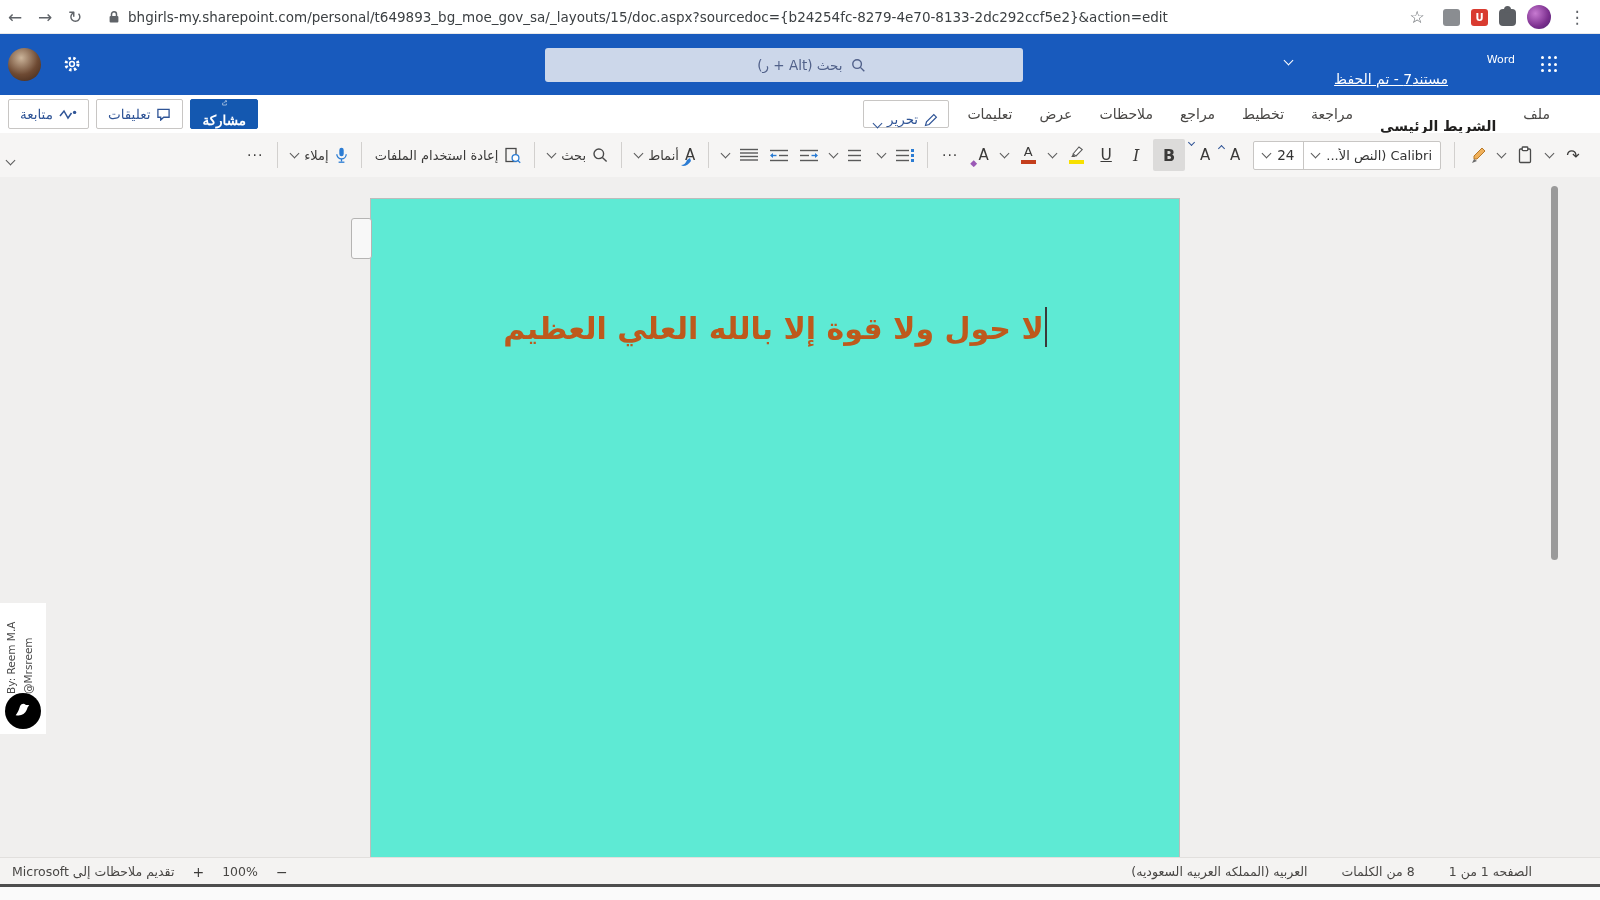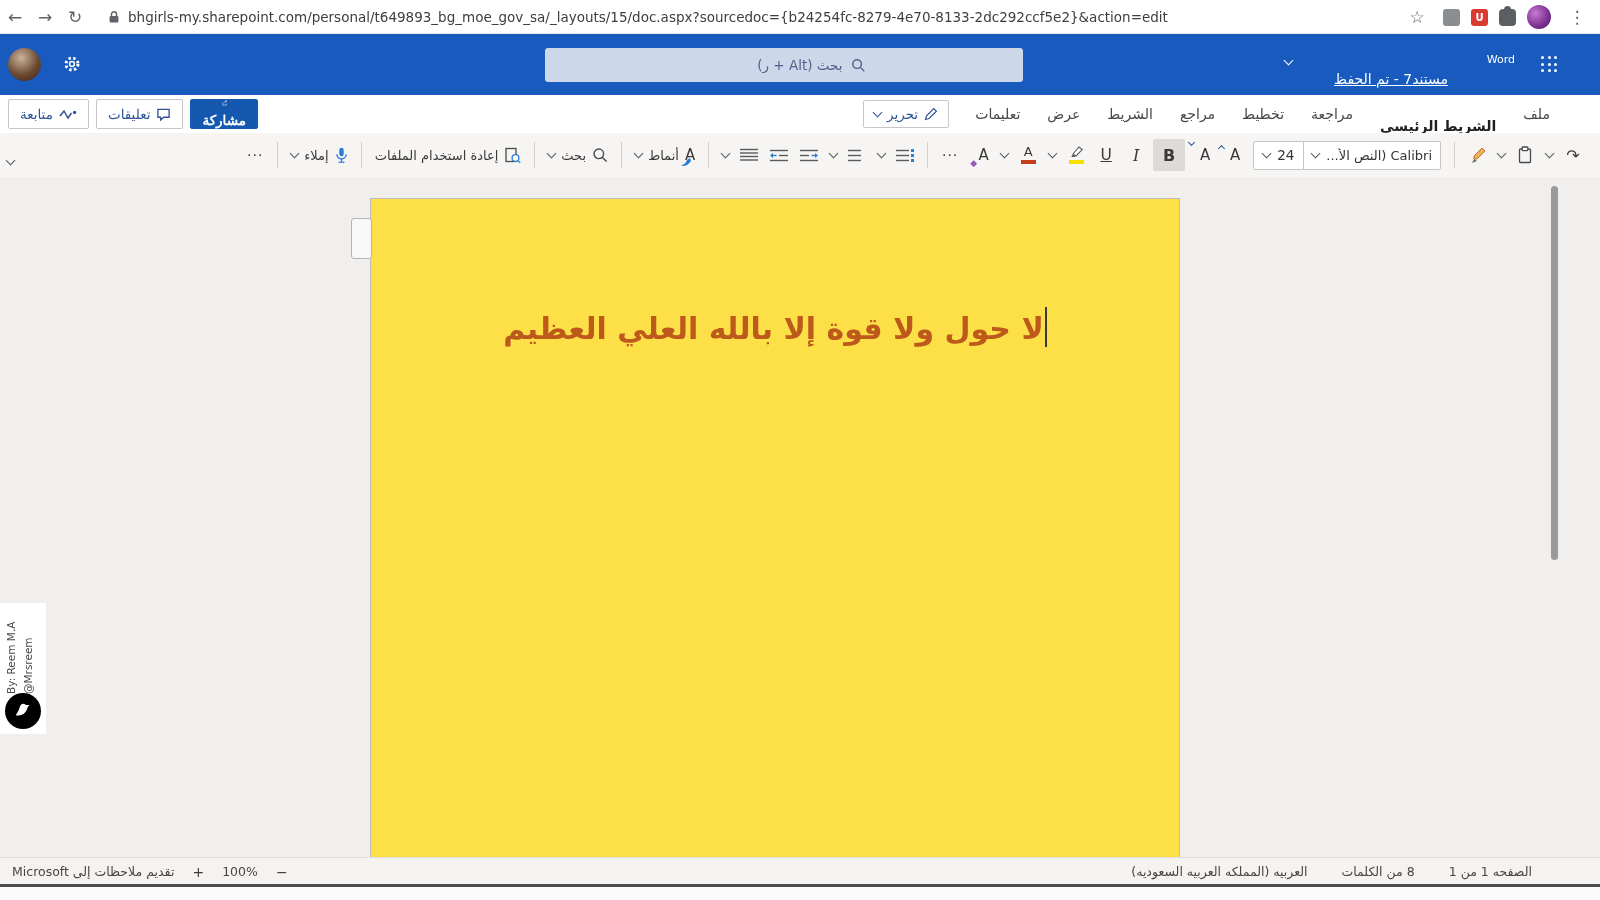--- a/index.html
+++ b/index.html
@@ -58,21 +58,21 @@
 
   
   #tabsrow { position:absolute; top:95px; left:0; width:1600px; height:38px; background:#fff; }
   #action-buttons { position:absolute; left:8px; top:4px; display:flex; gap:7px; }
   .act-btn { height:30px; padding:0 11px; border:1px solid #c8c6c4; border-radius:2px;
     background:#fff; display:flex; align-items:center; gap:6px; font-size:13.5px;
     color:#2f5496; direction:rtl; }
   #share-btn { background:#1458b0; border-color:#1458b0; color:#fff; font-weight:bold;flex-direction:column; }
   #editing-btn { position:absolute; left:863px; top:5px; height:28px; padding:0 10px;
     border:1px solid #c8c6c4; border-radius:2px; background:#fff; display:flex;
-    align-items:center; gap:6px; font-size:13.5px; color:#2f5496; direction:rtl; }
+    align-items:flex-end; gap:6px; font-size:13.5px; color:#2f5496; direction:rtl; }
   #tabs { position:absolute; right:50px; top:0; height:38px; display:flex; direction:rtl;
     gap:27px; align-items:center; font-size:14px; color:#484644; }
   .tab { position:relative; height:38px; display:flex; align-items:center; cursor:default;
     white-space:nowrap; }
   .tab.active { font-weight:bold; color:#201f1e;margin-top:24px; }
   .tab.active::after { content:""; position:absolute; bottom:5px; right:-2px; left:-2px;
     height:3px; background:#2061b5; border-radius:2px; }
 
   
   #toolbar { position:absolute; top:133px; left:0; width:1600px; height:44px;
@@ -104,21 +104,21 @@
   .diamond { color:#9b59b6; font-size:9px; position:absolute; bottom:3px; left:3px; }
   .tb-label { font-size:13px; color:#3b3a39; white-space:nowrap; direction:rtl; }
   .grpbtn { display:flex; direction:rtl; align-items:center; gap:6px; height:32px;
     padding:0 4px; border-radius:2px; flex:none; }
   #ribbon-collapse { position:absolute; left:7px; top:160px; }
 
   
   #canvas { position:absolute; top:177px; left:0; width:1600px; height:680px;
     background:#f0efee; }
   #page { position:absolute; left:370px; top:21px; width:810px; height:660px;
-    background:#fde047; border:1px solid #bdbcbb; }
+    background:#5eead4; border:1px solid #bdbcbb; }
   #page-tab { position:absolute; left:-20px; top:19px; width:21px; height:41px;
     background:#f8f8f8; border:1px solid #b5b4b3; border-radius:3px; }
   #doc-paragraph { margin-top:108px; text-align:center; direction:rtl; font-size:30px;
     font-weight:bold; color:#be591c; }
   #text-cursor { display:inline-block; width:2px; height:40px; background:#3a3a3a;
     vertical-align:-8px; margin-left:1px; }
 
   
   #watermark { position:absolute; left:0; top:426px; width:46px; height:131px;
     background:#fff; }
@@ -232,21 +232,21 @@
     <span>تحرير</span>
     <span class="chv blue"></span>
   </button>
 
   <div id="tabs">
     <span class="tab">ملف</span>
     <span class="tab active">الشريط الرئيسي</span>
     <span class="tab">مراجعة</span>
     <span class="tab">تخطيط</span>
     <span class="tab">مراجع</span>
-    <span class="tab">الشريط</span>
+    <span class="tab">ملاحظات</span>
     <span class="tab">عرض</span>
     <span class="tab">تعليمات</span>
   </div>
 </div>
 
 <div id="toolbar">
   <span class="tbtn glyph">↷</span>
   <span class="chvbtn">
       <span class="chv"></span>
     </span>

